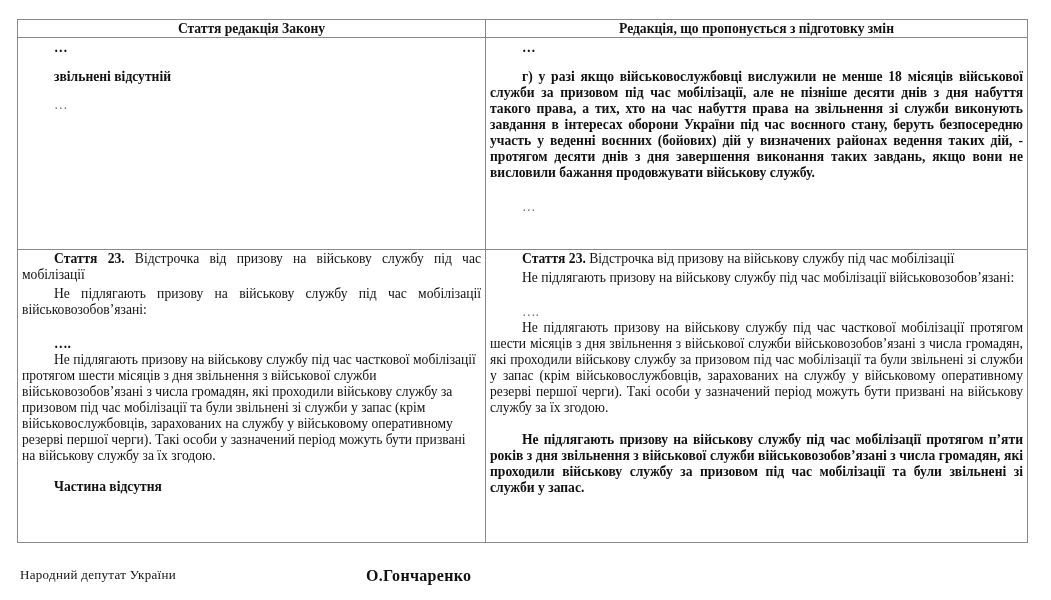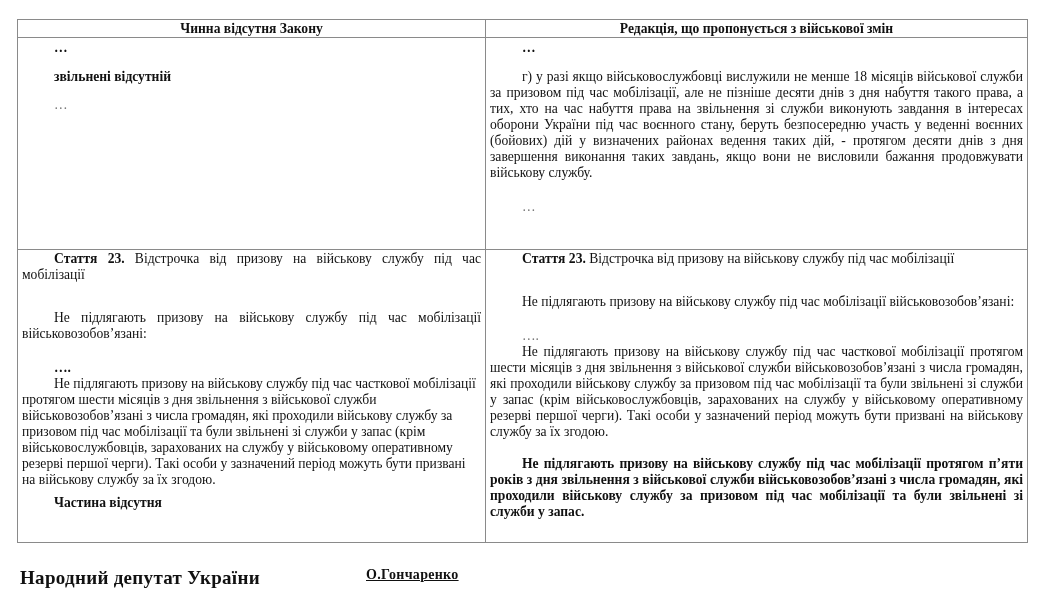--- a/index.html
+++ b/index.html
@@ -61,62 +61,61 @@
     .grey { color: #777777; }
     .ell { padding-left: 32px; }
 
     
     .r1-left { height: 211px; }
     .r1-left .dots { padding-top: 2px; font-weight: bold; }
     .r1-left .absent { margin-top: 13px; font-weight: bold; }
     .r1-left .dots2 { margin-top: 12px; }
 
     .r1-right .dots { padding-top: 2px; font-weight: bold; }
-    .r1-right .sub-g { margin-top: 13px; font-weight: normal; }
+    .r1-right .sub-g { margin-top: 13px; font-weight: bold; }
     .r1-right .dots2 { margin-top: 18px; }
 
     
     .r2-left, .r2-right { height: 292px; }
     .art-title { padding-top: 1px; }
-    .mt11 { margin-top: 27px; }
+    .mt11 { margin-top: 3px; }
     .mt18 { margin-top: 18px; }
     .mt2 { margin-top: 16px; }
     .r2-left .plain { text-align: left; }
 
     .footer-role {
       position: absolute;
       left: 20px;
       top: 567px;
-      font-weight: bold;
-      font-size: 19px;
+      font-weight: normal;
+      font-size: 13px;
       letter-spacing: 0.3px;
     }
     .footer-name {
       position: absolute;
       left: 366px;
       top: 567px;
       font-weight: bold;
-      font-size: 14px;
+      font-size: 16px;
       letter-spacing: 0.3px;
-      text-decoration: underline;
     }
   </style>
 </head>
 <body>
 
 <div class="page">
   <table class="cmp">
     <colgroup>
       <col class="c-left">
       <col class="c-right">
     </colgroup>
     <tbody>
         <tr>
-      <th class="col-head">Чинна відсутня Закону</th>
-      <th class="col-head">Редакція, що пропонується з військової змін</th>
+      <th class="col-head">Стаття редакція Закону</th>
+      <th class="col-head">Редакція, що пропонується з підготовку змін</th>
     </tr>
 
     <tr>
       <td class="r1-left">
         <p class="ell dots">…</p>
         <p class="ell absent">звільнені відсутній</p>
         <p class="ell dots2 grey">…</p>
       </td>
       <td class="r1-right">
         <p class="ell dots">…</p>
@@ -125,21 +124,21 @@
       </td>
     </tr>
 
 
     <tr>
       <td class="r2-left">
         <p class="indent art-title"><span class="b">Стаття 23.</span><span> Відстрочка від призову на військову службу під час мобілізації</span></p>
         <p class="indent mt11">Не підлягають призову на військову службу під час мобілізації військовозобов’язані:</p>
         <p class="ell mt18 b">….</p>
         <p class="indent plain">Не підлягають призову на військову службу під час часткової мобілізації протягом шести місяців з дня звільнення з військової служби військовозобов’язані з числа громадян, які проходили військову службу за призовом під час мобілізації та були звільнені зі служби у запас (крім військовослужбовців, зарахованих на службу у військовому оперативному резерві першої черги). Такі особи у зазначений період можуть бути призвані на військову службу за їх згодою.</p>
-        <p class="ell b" style="margin-top:7px;">Частина відсутня</p>
+        <p class="ell b" style="margin-top:15px;">Частина відсутня</p>
       </td>
       <td class="r2-right">
         <p class="indent art-title"><span class="b">Стаття 23.</span><span> Відстрочка від призову на військову службу під час мобілізації</span></p>
         <p class="indent mt11">Не підлягають призову на військову службу під час мобілізації військовозобов’язані:</p>
         <p class="ell mt18 grey">….</p>
         <p class="indent">Не підлягають призову на військову службу під час часткової мобілізації протягом шести місяців з дня звільнення з військової служби військовозобов’язані з числа громадян, які проходили військову службу за призовом під час мобілізації та були звільнені зі служби у запас (крім військовослужбовців, зарахованих на службу у військовому оперативному резерві першої черги). Такі особи у зазначений період можуть бути призвані на військову службу за їх згодою.</p>
         <p class="indent b mt2">Не підлягають призову на військову службу під час мобілізації протягом п’яти років з дня звільнення з військової служби військовозобов’язані з числа громадян, які проходили військову службу за призовом під час мобілізації та були звільнені зі служби у запас.</p>
       </td>
     </tr>
   </tbody>

